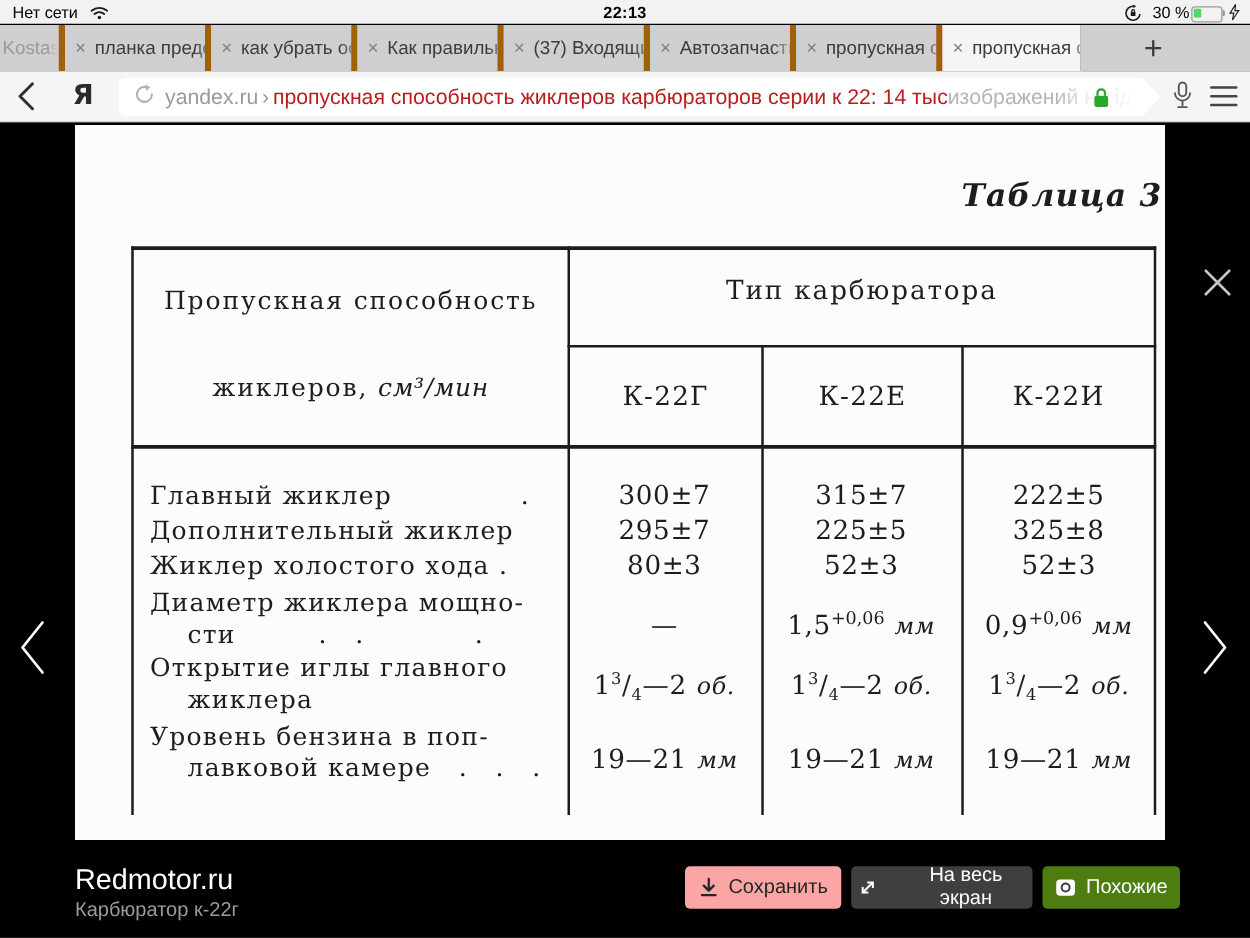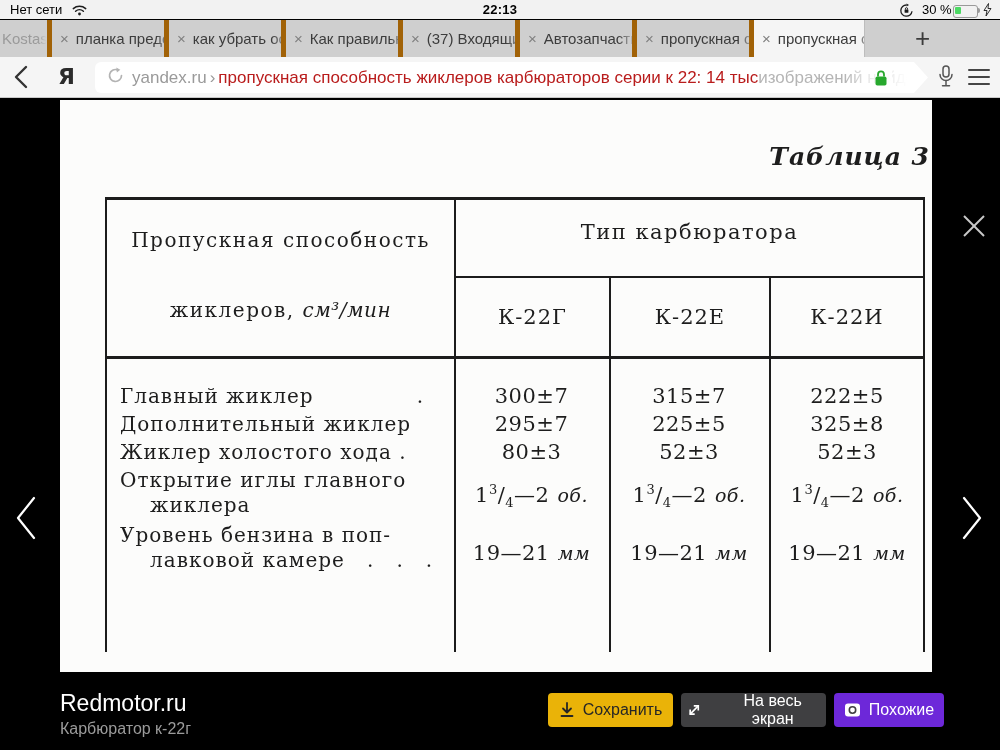--- a/index.html
+++ b/index.html
@@ -101,21 +101,21 @@
   
   #bottombar{position:absolute;left:0;top:672px;width:1000px;height:78px;background:#000;}
   #site-title{position:absolute;left:60px;top:18px;font-size:23px;color:#fff;}
   #site-sub{position:absolute;left:60px;top:48px;font-size:16px;color:#9b9b9b;}
   .bbtn{position:absolute;top:21px;height:34px;border:none;border-radius:4px;display:flex;
         align-items:center;justify-content:center;font-size:16px;cursor:pointer;
         font-family:"Liberation Sans",sans-serif;}
   .bbtn svg{margin-right:8px;}
   #save-btn{left:548px;width:125px;background:#fcd738;color:#262626;}
   #fullscreen-btn{left:681px;width:145px;background:#3f3f41;color:#fff;gap:16px;}
-  #similar-btn{left:834px;width:110px;background:#6d28d9;color:#fff;}
+  #similar-btn{left:834px;width:110px;background:#4d7c0f;color:#fff;}
 </style>
 </head>
 <body>
 
 <div id="app">
 
   <div id="statusbar">
     <span id="carrier">Нет сети</span>
     <span id="wifi-icon">
       <svg width="15" height="12" viewBox="0 0 15 12">
@@ -251,20 +251,26 @@
             <div class="tval"><span class="vmain">295±7</span></div>
             <div class="tval"><span class="vmain">225±5</span></div>
             <div class="tval"><span class="vmain">325±8</span></div>
           </div>
           <div class="trow" style="height: 28px;">
             <div class="tlabel"><span class="l1">Жиклер холостого хода .</span></div>
             <div class="tval"><span class="vmain">80±3</span></div>
             <div class="tval"><span class="vmain">52±3</span></div>
             <div class="tval"><span class="vmain">52±3</span></div>
           </div>
+          <div class="trow multi" style="height: 54px;">
+            <div class="tlabel"><span class="l1">Диаметр жиклера мощно-</span><span class="l2">сти         .   .            .</span></div>
+            <div class="tval"><span class="vmain">—</span></div>
+            <div class="tval"><span class="vmain">1,5</span><sup class="vsup">+0,06</sup><span class="vunit">мм</span></div>
+            <div class="tval"><span class="vmain">0,9</span><sup class="vsup">+0,06</sup><span class="vunit">мм</span></div>
+          </div>
           <div class="trow multi" style="height: 52px;">
             <div class="tlabel"><span class="l1">Открытие иглы главного</span><span class="l2">жиклера</span></div>
             <div class="tval"><span class="vmain">1</span><sup class="vnum">3</sup>/<sub class="vden">4</sub><span class="vmain">—2</span><span class="vunit">об.</span></div>
             <div class="tval"><span class="vmain">1</span><sup class="vnum">3</sup>/<sub class="vden">4</sub><span class="vmain">—2</span><span class="vunit">об.</span></div>
             <div class="tval"><span class="vmain">1</span><sup class="vnum">3</sup>/<sub class="vden">4</sub><span class="vmain">—2</span><span class="vunit">об.</span></div>
           </div>
           <div class="trow multi" style="height: 55px;">
             <div class="tlabel"><span class="l1">Уровень бензина в поп-</span><span class="l2">лавковой камере   .   .   .</span></div>
             <div class="tval"><span class="vmain">19—21</span><span class="vunit">мм</span></div>
             <div class="tval"><span class="vmain">19—21</span><span class="vunit">мм</span></div>
@@ -286,21 +292,21 @@
     <span id="next-btn">
       <svg width="24" height="48" viewBox="0 0 24 48">
         <polyline points="4,4 20,24 4,44" stroke="#fff" stroke-width="2.2" fill="none" stroke-linecap="round" stroke-linejoin="round"></polyline>
       </svg>
     </span>
   </div>
 
   <div id="bottombar">
     <div id="site-title">Redmotor.ru</div>
     <div id="site-sub">Карбюратор к-22г</div>
-    <button class="bbtn" id="save-btn" style="background: #eab308;">
+    <button class="bbtn" id="save-btn" style="background: #fca5a5;">
       <svg width="16" height="16" viewBox="0 0 16 16">
         <path d="M8 1 V10 M4 6.5 L8 10.5 L12 6.5" stroke="#262626" stroke-width="1.8" fill="none" stroke-linecap="round" stroke-linejoin="round"></path>
         <line x1="2.5" y1="14" x2="13.5" y2="14" stroke="#262626" stroke-width="1.8" stroke-linecap="round"></line>
       </svg>
       <span>Сохранить</span>
     </button>
     <button class="bbtn" id="fullscreen-btn">
       <svg width="16" height="16" viewBox="0 0 16 16">
         <line x1="3.5" y1="12.5" x2="12.5" y2="3.5" stroke="#fff" stroke-width="1.8"></line>
         <polyline points="7.5,3.5 12.5,3.5 12.5,8.5" stroke="#fff" stroke-width="1.8" fill="none"></polyline>

